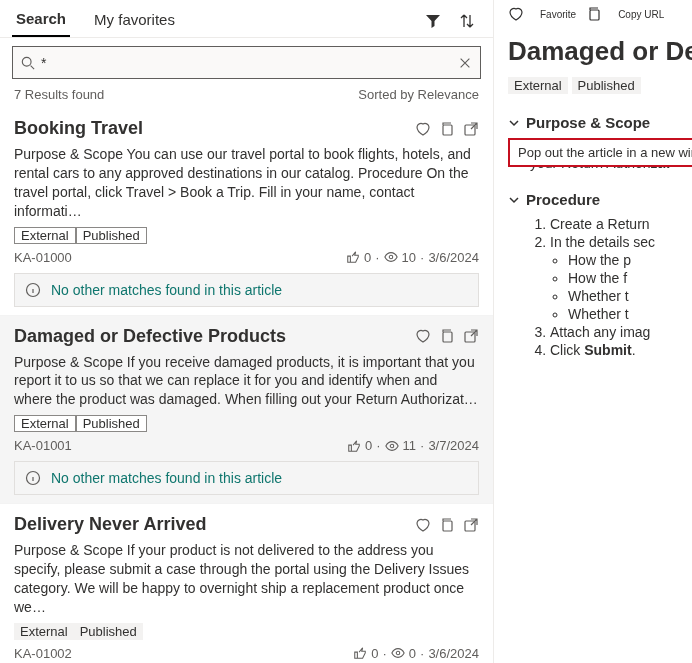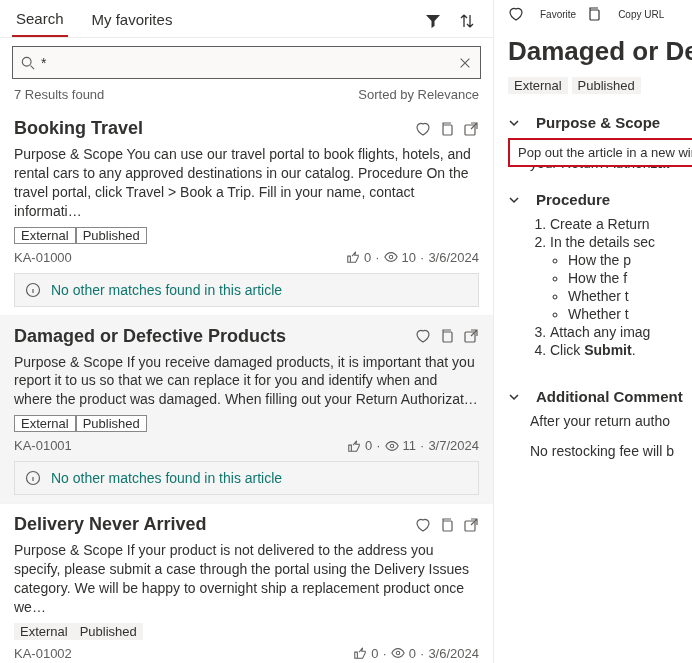--- a/index.html
+++ b/index.html
@@ -1,21 +1,21 @@
 <!DOCTYPE html>
 <html><head>
 <meta charset="utf-8">
 <style>
   * { box-sizing: border-box; }
   body { margin: 0; font-family: "Segoe UI", Arial, sans-serif; font-size: 14px; color: #323130; width: 692px; height: 663px; overflow: hidden; display:flex; background:#fff;}
   .left-panel { width: 494px; display:flex; flex-direction:column; border-right:1px solid #edebe9; position:relative;}
   .right-panel { flex:1; padding: 6px 0 0 14px; overflow:hidden; }
   .tabs { display:flex; align-items:center; padding: 4px 12px 0 12px; border-bottom:1px solid #edebe9;}
   .tab { padding: 6px 4px 8px 4px; margin-right: 20px; cursor:pointer; font-size:15px;}
-  .tab.active { font-weight:400; border-bottom:2px solid #b91c1c;}
+  .tab.active { font-weight:700; border-bottom:2px solid #000000;}
   .toolbar-icons { margin-left:auto; display:flex; gap:14px; padding-right:4px;}
   .icon-btn { width:20px; height:20px; display:flex; align-items:center; justify-content:center; cursor:pointer; color:#323130;}
   .searchbox-wrap { padding:8px 12px 4px 12px; }
   .searchbox { display:flex; align-items:center; border:1px solid #605e5c; height:33px; padding:0 8px; background:#faf9f8;}
   .searchbox .s-icon { color:#605e5c; margin-right:6px;}
   .searchbox .s-text { flex:1; color:#323130; font-size:14px;}
   .searchbox .clear { color:#605e5c; cursor:pointer;}
   .results-header { display:flex; justify-content:space-between; padding:4px 14px 6px 14px; color:#605e5c; font-size:13px;}
   .scroll-area { flex:1; overflow-y:auto; padding-bottom:4px;}
   .scroll-area::-webkit-scrollbar{width:10px;}
@@ -31,21 +31,21 @@
   .tag.bordered { border:1px solid #8a8886; background:#fff; padding:0px 6px;}
   .meta-row { display:flex; justify-content:space-between; font-size:13px; color:#605e5c; margin-top:2px;}
   .meta-stats { display:flex; align-items:center; gap:4px;}
   .no-match { margin-top:8px; background:#f5f5f5; border:1px solid #e1dfdd; padding:8px 10px; font-size:14px; color:#0f766e; display:flex; align-items:center; gap:10px;}
   .right-actions { display:flex; align-items:center; gap:4px; padding:0 4px 8px 0;}
   .right-action { display:flex; align-items:center; gap:16px; font-size:10px; cursor:pointer;text-align:right;}
   .article-title { font-size:26px; font-weight:600; margin:6px 0 10px 0; white-space:nowrap;}
   .article-tags { margin-bottom:8px;}
   .tooltip-box { position:absolute; border:2px solid #c50f1f; background:#fff; padding:5px 8px; font-size:13px; color:#323130; white-space:nowrap;}
   .section { margin-top:20px;}
-  .sec-header { display:flex; align-items:center; gap:16px; font-weight:600; font-size:15px; cursor:pointer;}
+  .sec-header { display:flex; align-items:center; gap:6px; font-weight:600; font-size:15px; cursor:pointer;}
   .sec-body { margin:8px 0 0 22px; font-size:14px;}
   ol.proc { margin:4px 0 0 2px; padding-left:18px;}
   ol.proc li { margin-bottom:2px;}
   ul.sub { margin:2px 0 2px 0; padding-left:18px; list-style:circle;}
   .chev { display:inline-block; transform:rotate(0deg);}
   svg { display:block;}
 </style>
 </head>
 <body>
 
@@ -292,25 +292,13 @@
             <li>Whether t</li>
             <li>Whether t</li>
           </ul>
         </li>
         <li>Attach any imag</li>
         <li><span>Click </span><b>Submit</b><span>.</span></li>
       </ol>
     </div>
   </div>
 
-  <div class="section" style="margin-top:30px;">
-    <div class="sec-header">
-      <svg class="chev" width="12" height="12" viewBox="0 0 12 12">
-          <path d="M2 4l4 4 4-4" fill="none" stroke="#323130" stroke-width="1.5"></path>
-        </svg>
-      <span>Additional Comment</span>
-    </div>
-    <div class="sec-body">
-      <div style="margin-bottom:14px;">After your return autho</div>
-      <div>No restocking fee will b</div>
-    </div>
-  </div>
 </div>
 
 </body></html>

